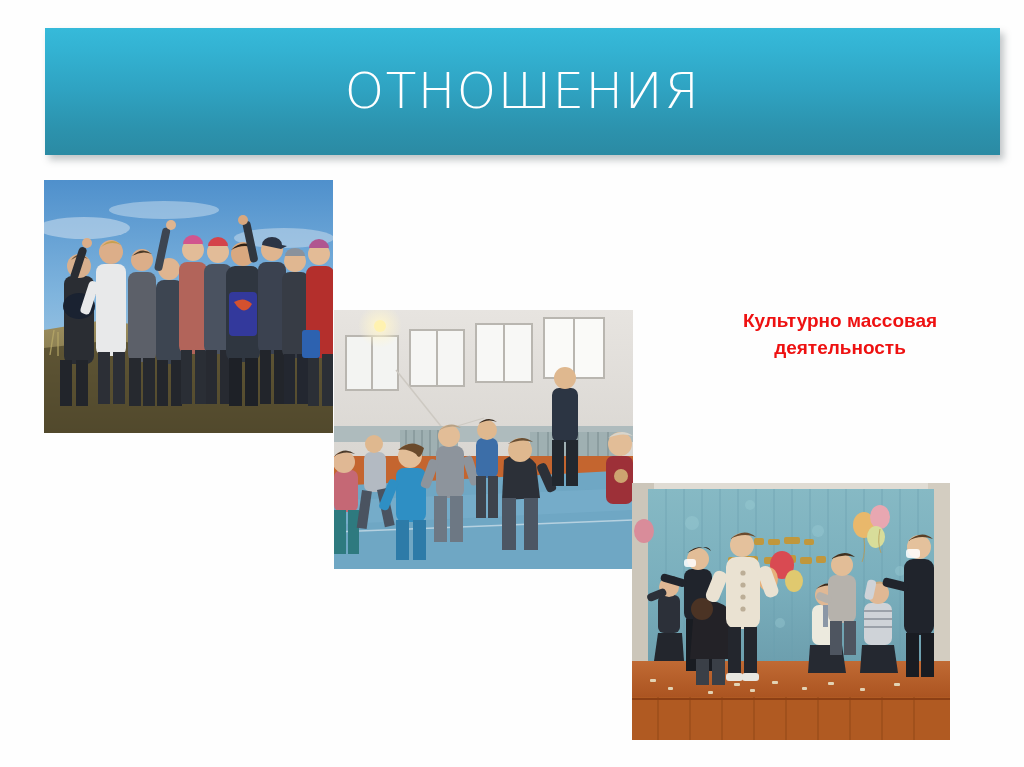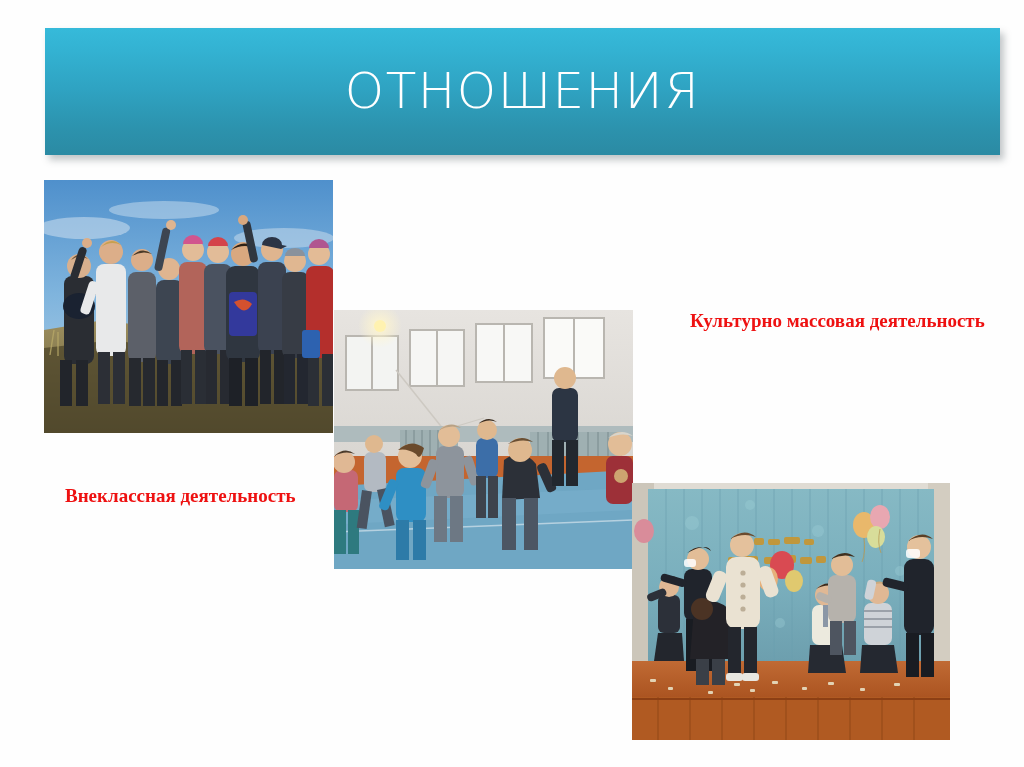--- a/index.html
+++ b/index.html
@@ -42,22 +42,22 @@
     transform: translateY(-1px);
   }
 
   
   .caption {
     position: absolute;
     color: #ee1111;
     font-weight: bold;
     font-size: 19px;
     line-height: 1.42;
-    text-align: left;
-    font-family: Liberation Serif, serif;
+    text-align: center;
+    font-family: Liberation Sans, sans-serif;
   }
   #caption-cultural  { left: 690px; top: 308px; width: 300px; }
   #caption-extracurricular { left: 65px; top: 483px; width: 258px; }
   #caption-lessons   { left: 400px; top: 633px; width: 180px; }
 
   
   .photo {
     position: absolute;
     overflow: hidden;
     background: #ccc;
@@ -465,16 +465,15 @@
         <rect x="274" y="66" width="14" height="9" rx="3" fill="#ffffff" opacity="0.85"></rect>
         <rect x="252" y="94" width="26" height="9" rx="4" fill="#20242c" transform="rotate(14 252 94)"></rect>
         <rect x="274" y="150" width="13" height="44" fill="#191c22"></rect>
         <rect x="289" y="150" width="13" height="44" fill="#191c22"></rect>
       </g>
     </svg>
   </div>
 
   <div class="caption" id="caption-cultural">Культурно массовая деятельность</div>
 
-  <div class="caption" id="caption-extracurricular">Внеклассная деятельность</div>
 
 
 </div>
 
 </body></html>

